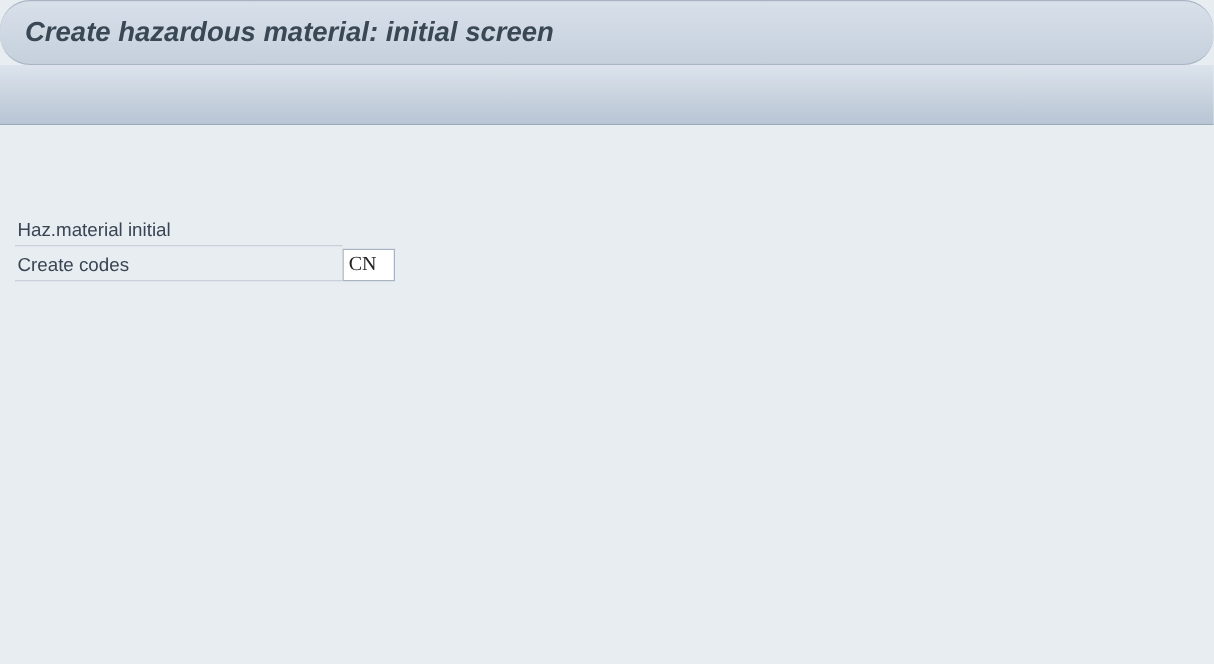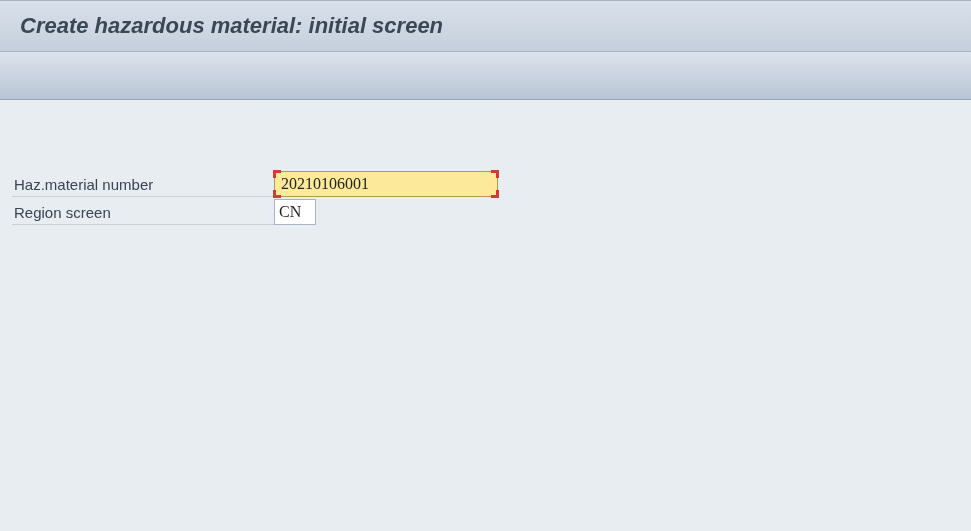--- a/index.html
+++ b/index.html
@@ -15,20 +15,21 @@
       overflow: hidden;
     }
     .title-bar {
       background: linear-gradient(to bottom, #d8e0ea 0%, #c5d0dc 100%);
       border-top: 1px solid #a8b4c2;
       border-bottom: 1px solid #a8b4c2;
       padding: 4px 20px;
       height: 52px;
       display: flex;
       align-items: center;
+      border-radius: 24px;
     }
     .title-text {
       font-size: 22px;
       font-weight: bold;
       font-style: italic;
       color: #3a4856;
     }
     .toolbar {
       background: linear-gradient(to bottom, #dce3ec 0%, #b8c5d4 100%);
       border-bottom: 1px solid #9aa8b8;
@@ -115,28 +116,21 @@
 
 <div class="title-bar">
   <span class="title-text">Create hazardous material: initial screen</span>
 </div>
 
 <div class="toolbar"></div>
 
 <div class="content">
 
   <div class="form-row">
-    <div class="field-label">Haz.material number</div>
-    <div class="input-required-wrap">
-      <input type="text" class="input-required" value="20210106001" style="">
-      <span class="corner tl"></span>
-      <span class="corner tr"></span>
-      <span class="corner bl"></span>
-      <span class="corner br"></span>
-    </div>
+    <div class="field-label">Haz.material initial</div>
   </div>
 
   <div class="form-row">
-    <div class="field-label">Region screen</div>
+    <div class="field-label">Create codes</div>
     <input type="text" class="input-small" value="CN" style="">
   </div>
 
 </div>
 
 </body></html>

